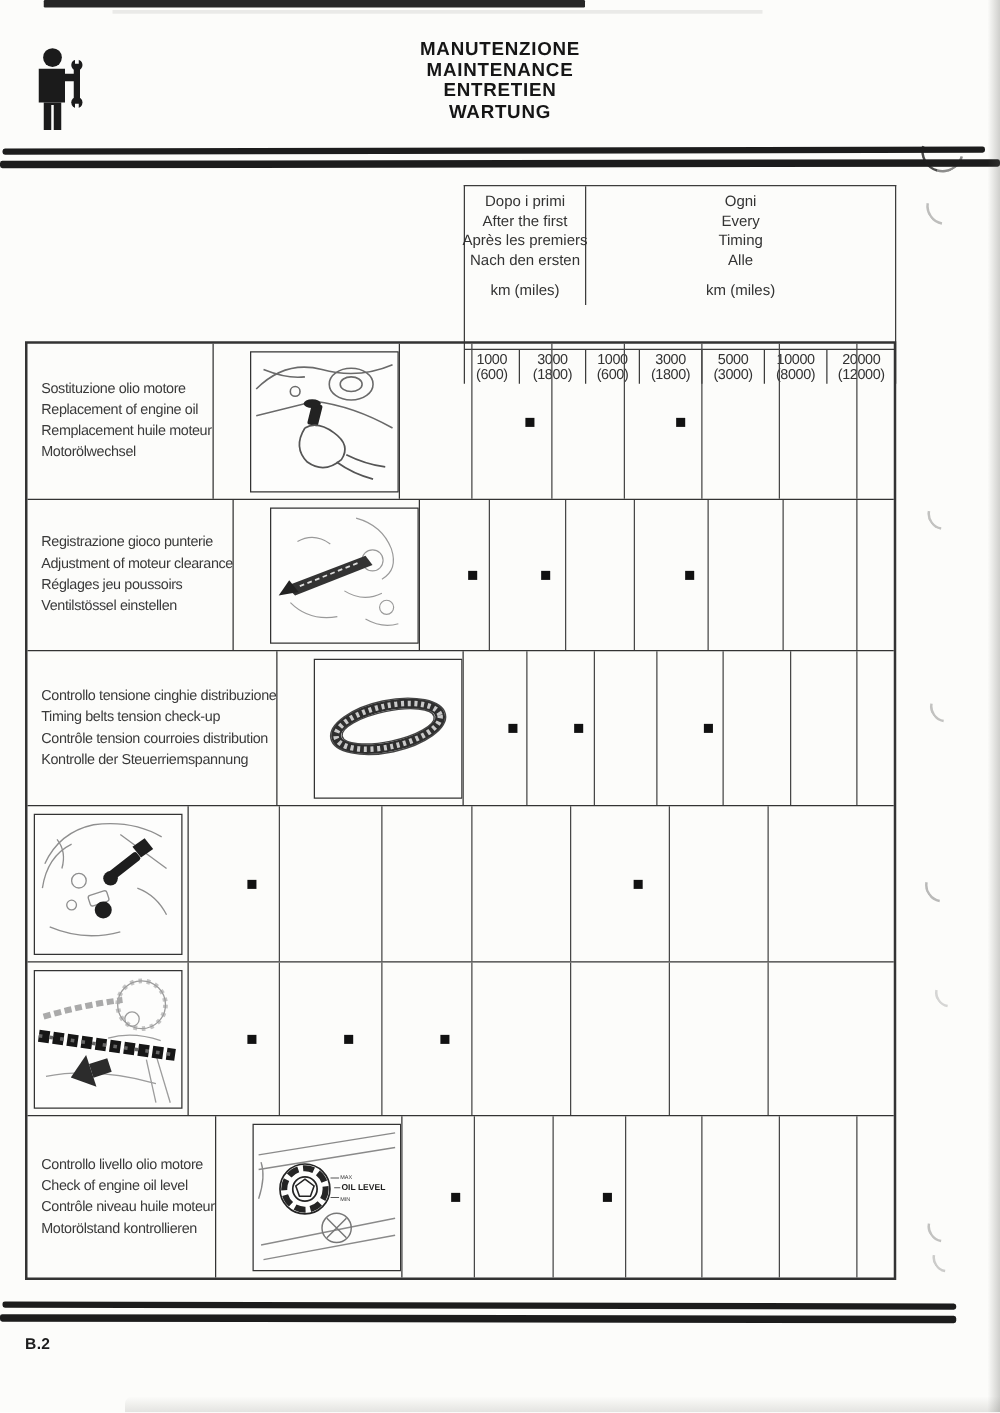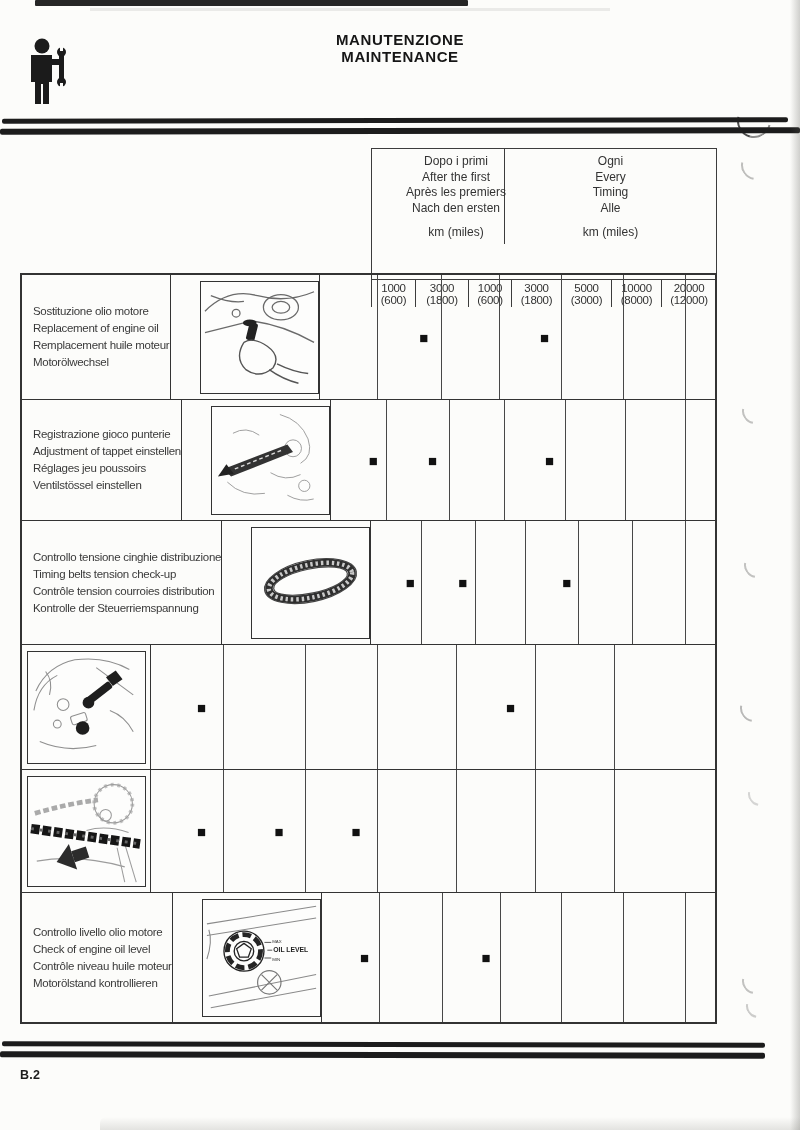--- a/index.html
+++ b/index.html
@@ -31,21 +31,21 @@
   .rule-top-a { left:2px; top:118px; width:786px; height:5px; transform:rotate(-.12deg); }
   .rule-top-b { left:0; top:128px; width:800px; height:6px; transform:rotate(-.1deg); }
   .rule-bot-a { left:2px; top:1042px; width:763px; height:5px; transform:rotate(.12deg); }
   .rule-bot-b { left:0; top:1052px; width:765px; height:6px; transform:rotate(.1deg); }
 
   
   .sched-header { position:absolute; left:371px; top:148px; width:346px;
     border:1.5px solid #3c3c3c; border-bottom:none; background:transparent; }
   .hdr-top { display:flex; height:95px; }
   .hdr-group { display:flex; flex-direction:column; align-items:center; padding-top:5px; }
-  .hdr-after { width:97px; border-right:1.3px solid #3c3c3c;margin-left:36px; }
+  .hdr-after { width:97px; border-right:1.3px solid #3c3c3c; }
   .hdr-every { flex:1; }
   .hdr-line { font-size:12px; line-height:15.5px; color:#333; white-space:nowrap; }
   .hdr-unit { margin-top:9px; font-size:12px; color:#333; }
   .hdr-nums { display:flex; height:28px; border-top:1.3px solid #3c3c3c;margin-top:35px; }
   .num-cell { display:flex; flex-direction:column; align-items:center; justify-content:center;
     border-right:1.3px solid #3c3c3c; font-size:11.5px; line-height:12px; color:#333;
     letter-spacing:-.3px; white-space:nowrap; overflow:visible; }
   .num-cell:last-child { border-right:none; }
   .w1{width:44px}.w2{width:53px}.w3{width:43px}.w4{width:50px}.w5{width:50px}.w6{width:50px}.w7{flex:1}
 
@@ -84,20 +84,22 @@
     <rect x="37" y="15" width="5" height="28" fill="#1b1b1b"></rect>
     <circle cx="39.5" cy="14" r="4.5" fill="#1b1b1b"></circle>
     <circle cx="39.5" cy="44" r="4.5" fill="#1b1b1b"></circle>
     <rect x="38" y="8" width="3" height="5" fill="#fcfcfa"></rect>
     <rect x="38" y="45" width="3" height="5" fill="#fcfcfa"></rect>
   </svg>
 
   <div class="title">
     <div>MANUTENZIONE</div>
     <div>MAINTENANCE</div>
+    <div>ENTRETIEN</div>
+    <div>WARTUNG</div>
   </div>
 
   <div class="rule rule-top-a"></div>
   <div class="rule rule-top-b"></div>
 
   <div class="crescent" style="left:737px;top:104px;width:34px;height:34px;border-width:2.5px;border-left-color:rgba(30,30,30,.8);border-bottom-color:rgba(30,30,30,.5);transform:rotate(-30deg);"></div>
   <div class="crescent" style="left:741px;top:150px;width:30px;height:30px;border-width:2px;border-left-color:rgba(60,60,60,.32);transform:rotate(-35deg);"></div>
   <div class="crescent" style="left:742px;top:398px;width:26px;height:26px;border-width:2px;border-left-color:rgba(60,60,60,.3);transform:rotate(-35deg);"></div>
   <div class="crescent" style="left:744px;top:552px;width:26px;height:26px;border-width:2px;border-left-color:rgba(60,60,60,.3);transform:rotate(-35deg);"></div>
   <div class="crescent" style="left:740px;top:694px;width:28px;height:28px;border-width:2px;border-left-color:rgba(60,60,60,.35);transform:rotate(-35deg);"></div>
@@ -191,21 +193,21 @@
       <div class="cell-mark w3"></div>
       <div class="cell-mark w4">■</div>
       <div class="cell-mark w5"></div>
       <div class="cell-mark w6"></div>
       <div class="cell-mark w7"></div>
     </div>
 
     <div class="srow h2">
       <div class="cell-desc">
         <div class="desc-line">Registrazione gioco punterie</div>
-        <div class="desc-line">Adjustment of tappet einstellen</div>
+        <div class="desc-line">Adjustment of moteur clearance</div>
         <div class="desc-line">Réglages jeu poussoirs</div>
         <div class="desc-line">Ventilstössel einstellen</div>
       </div>
       <div class="cell-img">
         <div class="img-box">
           <svg viewBox="0 0 120 114">
             <g stroke="#9a9a9a" fill="none" stroke-width="1">
               <path d="M70 8 Q 92 14 100 34 Q 106 52 92 60"></path>
               <path d="M20 28 Q 34 20 48 30"></path>
               <path d="M14 80 Q 30 96 54 92"></path>

